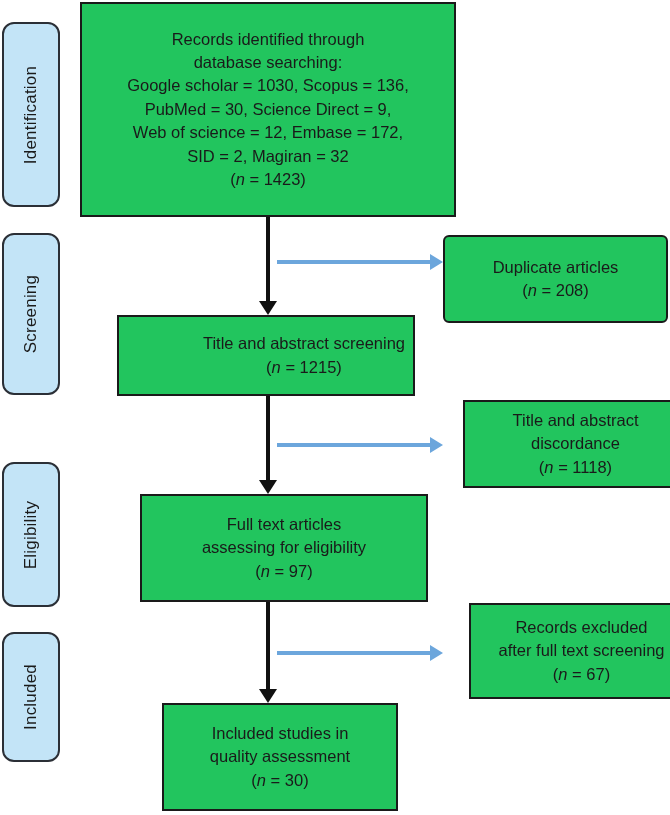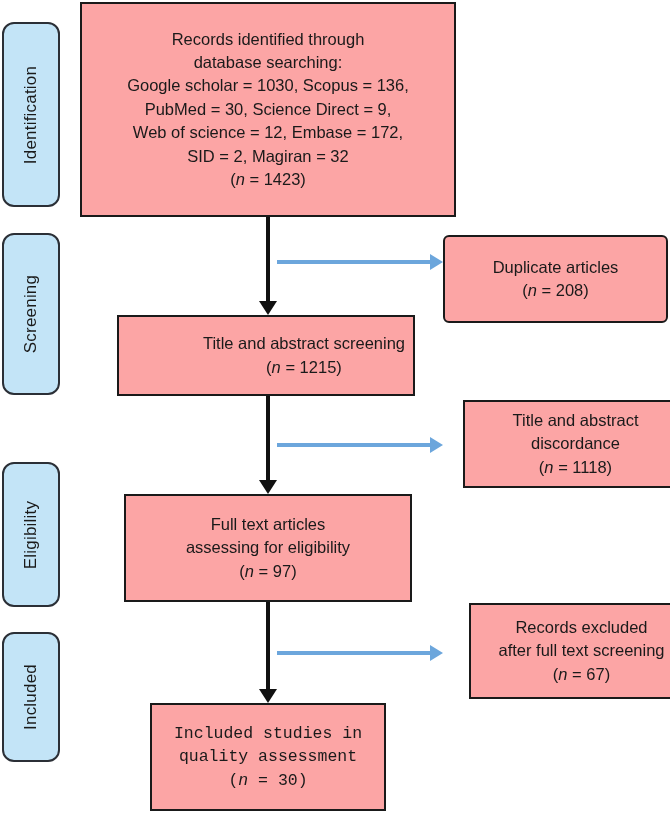--- a/index.html
+++ b/index.html
@@ -35,21 +35,21 @@
     white-space: nowrap;
     font-size: 17px;
     color: #1a1a1a;
     letter-spacing: 0.2px;
   }
 
   
   .box {
     position: absolute;
     box-sizing: border-box;
-    background: #fca5a5;
+    background: #22c55e;
     border: 2.5px solid #1a1a1a;
     display: flex;
     align-items: center;
     justify-content: center;
     text-align: center;
     padding: 4px 8px;
   }
   .box .box-text {
     font-size: 16.5px;
     line-height: 1.42;
@@ -131,29 +131,29 @@
   </div>
 
   <div class="box" style="left:117px; top:315px; width:298px; height:81px;justify-content:flex-end;">
     <span class="box-text">Title and abstract screening<br>(<i>n</i> = 1215)</span>
   </div>
 
   <div class="box" style="left:463px; top:400px; width:225px; height:88px;justify-content:center;">
     <span class="box-text">Title and abstract<br>discordance<br>(<i>n</i> = 1118)</span>
   </div>
 
-  <div class="box" style="left:124px; top:494px; width:288px; height:108px;align-items:center;">
+  <div class="box" style="left:140px; top:494px; width:288px; height:108px;align-items:center;">
     <span class="box-text">Full text articles<br>assessing for eligibility<br>(<i>n</i> = 97)</span>
   </div>
 
   <div class="box" style="left:469px; top:603px; width:225px; height:96px;">
     <span class="box-text">Records excluded<br>after full text screening<br>(<i>n</i> = 67)</span>
   </div>
 
-  <div class="box" style="left:150px; top:703px; width:236px; height:108px;font-family:Liberation Mono, monospace;">
+  <div class="box" style="left:162px; top:703px; width:236px; height:108px;">
     <span class="box-text">Included studies in<br>quality assessment<br>(<i>n</i> = 30)</span>
   </div>
 
   <div class="v-arrow" style="left:268px; top:217px; height:98px;">
     <div class="shaft" style="height:84px;"></div>
     <div class="head" style="top:84px;"></div>
   </div>
 
   <div class="v-arrow" style="left:268px; top:396px; height:98px;">
     <div class="shaft" style="height:84px;"></div>

